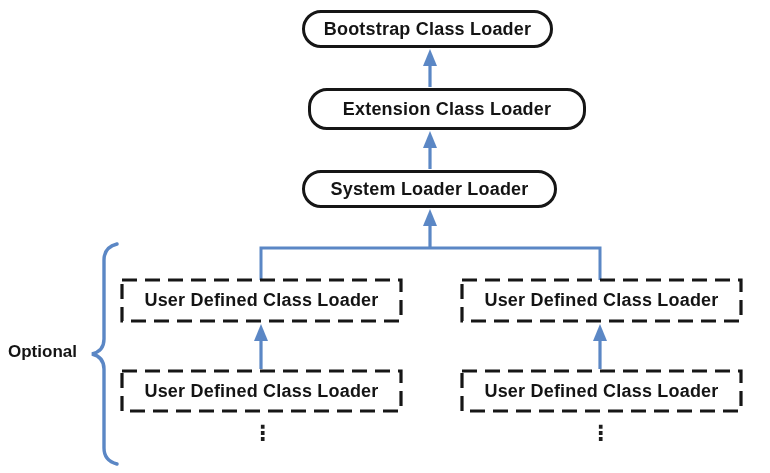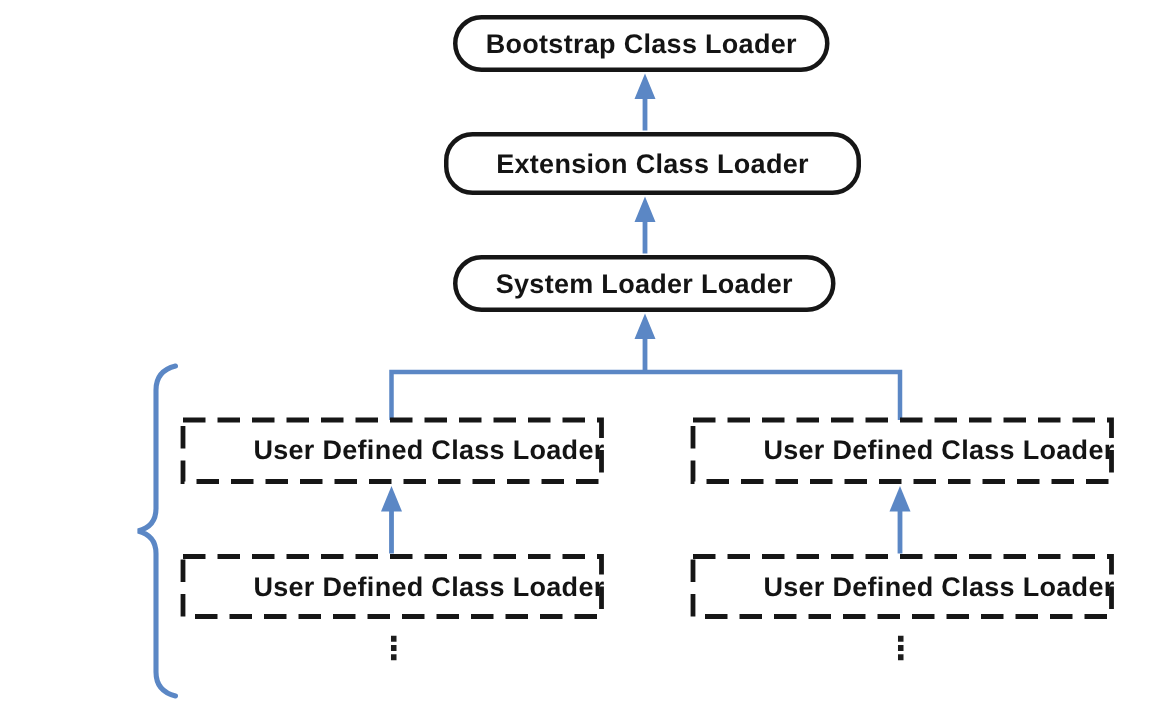--- a/index.html
+++ b/index.html
@@ -15,25 +15,25 @@
     position:absolute;
     display:flex;align-items:center;justify-content:center;
     font-weight:bold;font-size:18px;letter-spacing:.2px;
     color:var(--text,#141414);
     text-align:center;white-space:nowrap;
     background:#fff;
     box-sizing:border-box;
     border-radius:19px;
   }
   .solid{border:3px solid var(--box-border,#141414);}
-  .dashed{background:transparent;justify-content:flex-end;}
+  .dashed{background:transparent;}
   .dash-rect{position:absolute;left:0;top:0;width:100%;height:100%;}
   .dashed span{position:relative;}
   #b-bootstrap{left:302px;top:10px;width:251px;height:38px;}
-  #b-extension{left:296px;top:88px;width:278px;height:42px;}
+  #b-extension{left:308px;top:88px;width:278px;height:42px;}
   #b-system{left:302px;top:170px;width:255px;height:38px;}
   #b-udcl-tl{left:120px;top:278px;width:283px;height:45px;}
   #b-udcl-tr{left:460px;top:278px;width:283px;height:45px;}
   #b-udcl-bl{left:120px;top:369px;width:283px;height:44px;}
   #b-udcl-br{left:460px;top:369px;width:283px;height:44px;}
   .optional{
     position:absolute;left:8px;top:342px;width:80px;
     font-weight:bold;font-size:17px;color:var(--text,#141414);
   }
   .ellipsis{
@@ -115,17 +115,18 @@
     <span>User Defined Class Loader</span>
   </div>
 
   <div class="box dashed" id="b-udcl-br">
     <svg class="dash-rect" viewBox="0 0 283 44" preserveAspectRatio="none">
       <rect x="2" y="2" width="279" height="40" fill="none" stroke-width="3.2" stroke-dasharray="15,8" stroke="#161616"></rect>
     </svg>
     <span>User Defined Class Loader</span>
   </div>
 
+  <div class="optional">Optional</div>
 
   <div class="ellipsis" id="ell-left">⋮</div>
   <div class="ellipsis" id="ell-right">⋮</div>
 
 </div>
 
 </body></html>

